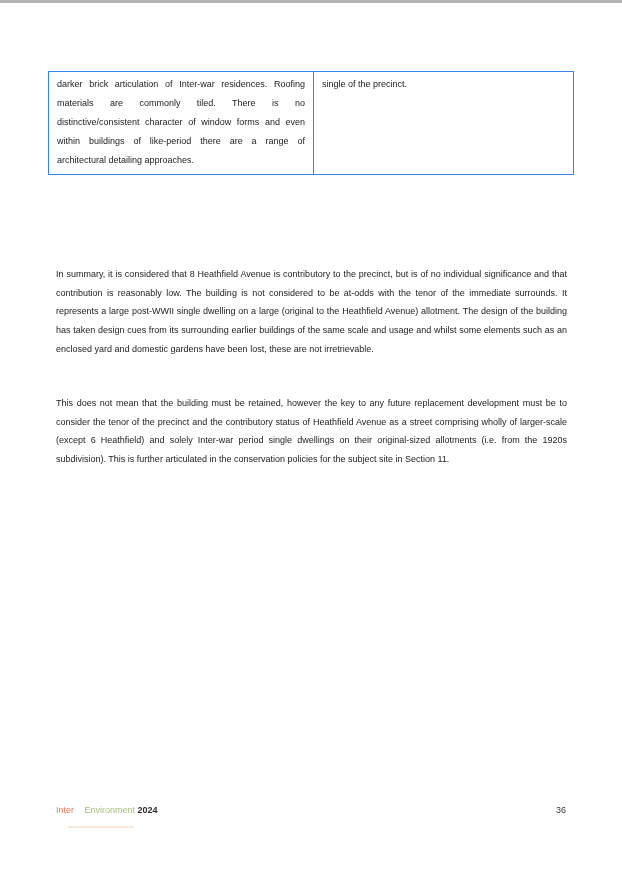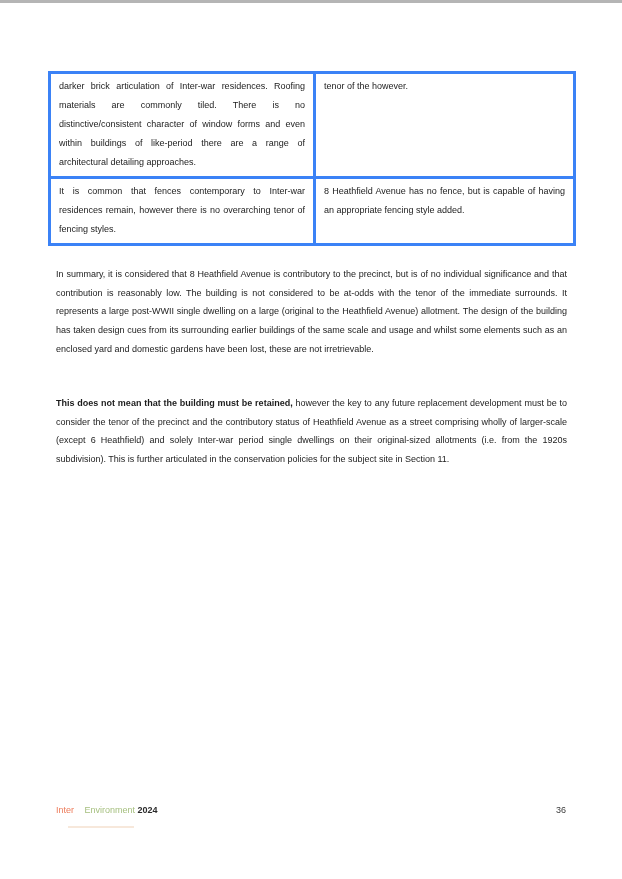--- a/index.html
+++ b/index.html
@@ -26,21 +26,21 @@
   }
   table.comparison {
     position: absolute;
     left: 48px;
     top: 71px;
     width: 525px;
     border-collapse: collapse;
     table-layout: fixed;
   }
   table.comparison td {
-    border: 3px solid #3b82f6;
+    border: 1px solid #3b82f6;
     vertical-align: top;
     padding: 3px 8px 4px 8px;
     font-size: 9px;
     line-height: 19px;
     text-align: justify;
     color: #1c1c1c;
     overflow: hidden;
     box-sizing: border-box;
   }
   tr.row-1 { height: 99px; }
@@ -52,21 +52,21 @@
     position: absolute;
     left: 56px;
     width: 511px;
     font-size: 9px;
     line-height: 18.7px;
     text-align: justify;
     color: #1c1c1c;
   }
   .para-summary { top: 256px; }
   .para-retention { top: 385px; }
-  .bold-lead { font-weight: bold; }
+  .bold-lead { font-weight: normal; }
 
   .footer-brand {
     position: absolute;
     left: 56px;
     top: 805px;
     font-size: 9px;
     line-height: 11px;
     white-space: nowrap;
   }
   .brand-praxis { color: #ed7c5b; }
@@ -94,25 +94,21 @@
 <body>
 
 <div class="page">
 
   <div class="top-edge"></div>
 
   <table class="comparison">
     <tbody>
         <tr class="row-1">
       <td class="col-left">darker brick articulation of Inter-war residences.  Roofing materials are commonly tiled.  There is no distinctive/consistent character of window forms and even within buildings of like-period there are a range of architectural detailing approaches.</td>
-      <td class="col-right">tenor of the however.</td>
-    </tr>
-    <tr class="row-2">
-      <td class="col-left">It is common that fences contemporary to Inter-war residences remain, however there is no overarching tenor of fencing styles.</td>
-      <td class="col-right">8 Heathfield Avenue has no fence, but is capable of having an appropriate fencing style added.</td>
+      <td class="col-right">single of the precinct.</td>
     </tr>
   </tbody>
     </table>
 
   <p class="para para-summary">In summary, it is considered that 8 Heathfield Avenue is contributory to the precinct, but is of no individual significance and that contribution is reasonably low.  The building is not considered to be at-odds with the tenor of the immediate surrounds.  It represents a large post-WWII single dwelling on a large (original to the Heathfield Avenue) allotment.  The design of the building has taken design cues from its surrounding earlier buildings of the same scale and usage and whilst some elements such as an enclosed yard and domestic gardens have been lost, these are not irretrievable.</p>
 
   <p class="para para-retention"><span class="bold-lead">This does not mean that the building must be retained,</span><span> however the key to any future replacement development must be to consider the tenor of the precinct and the contributory status of Heathfield Avenue as a street comprising wholly of larger-scale (except 6 Heathfield) and solely Inter-war period single dwellings on their original-sized allotments (i.e. from the 1920s subdivision).  This is further articulated in the conservation policies for the subject site in Section 11.</span></p>
 
   <div class="footer-brand"><span class="brand-praxis">Inter</span> <span class="brand-environment">Environment</span> <span class="brand-year">2024</span></div>
 

